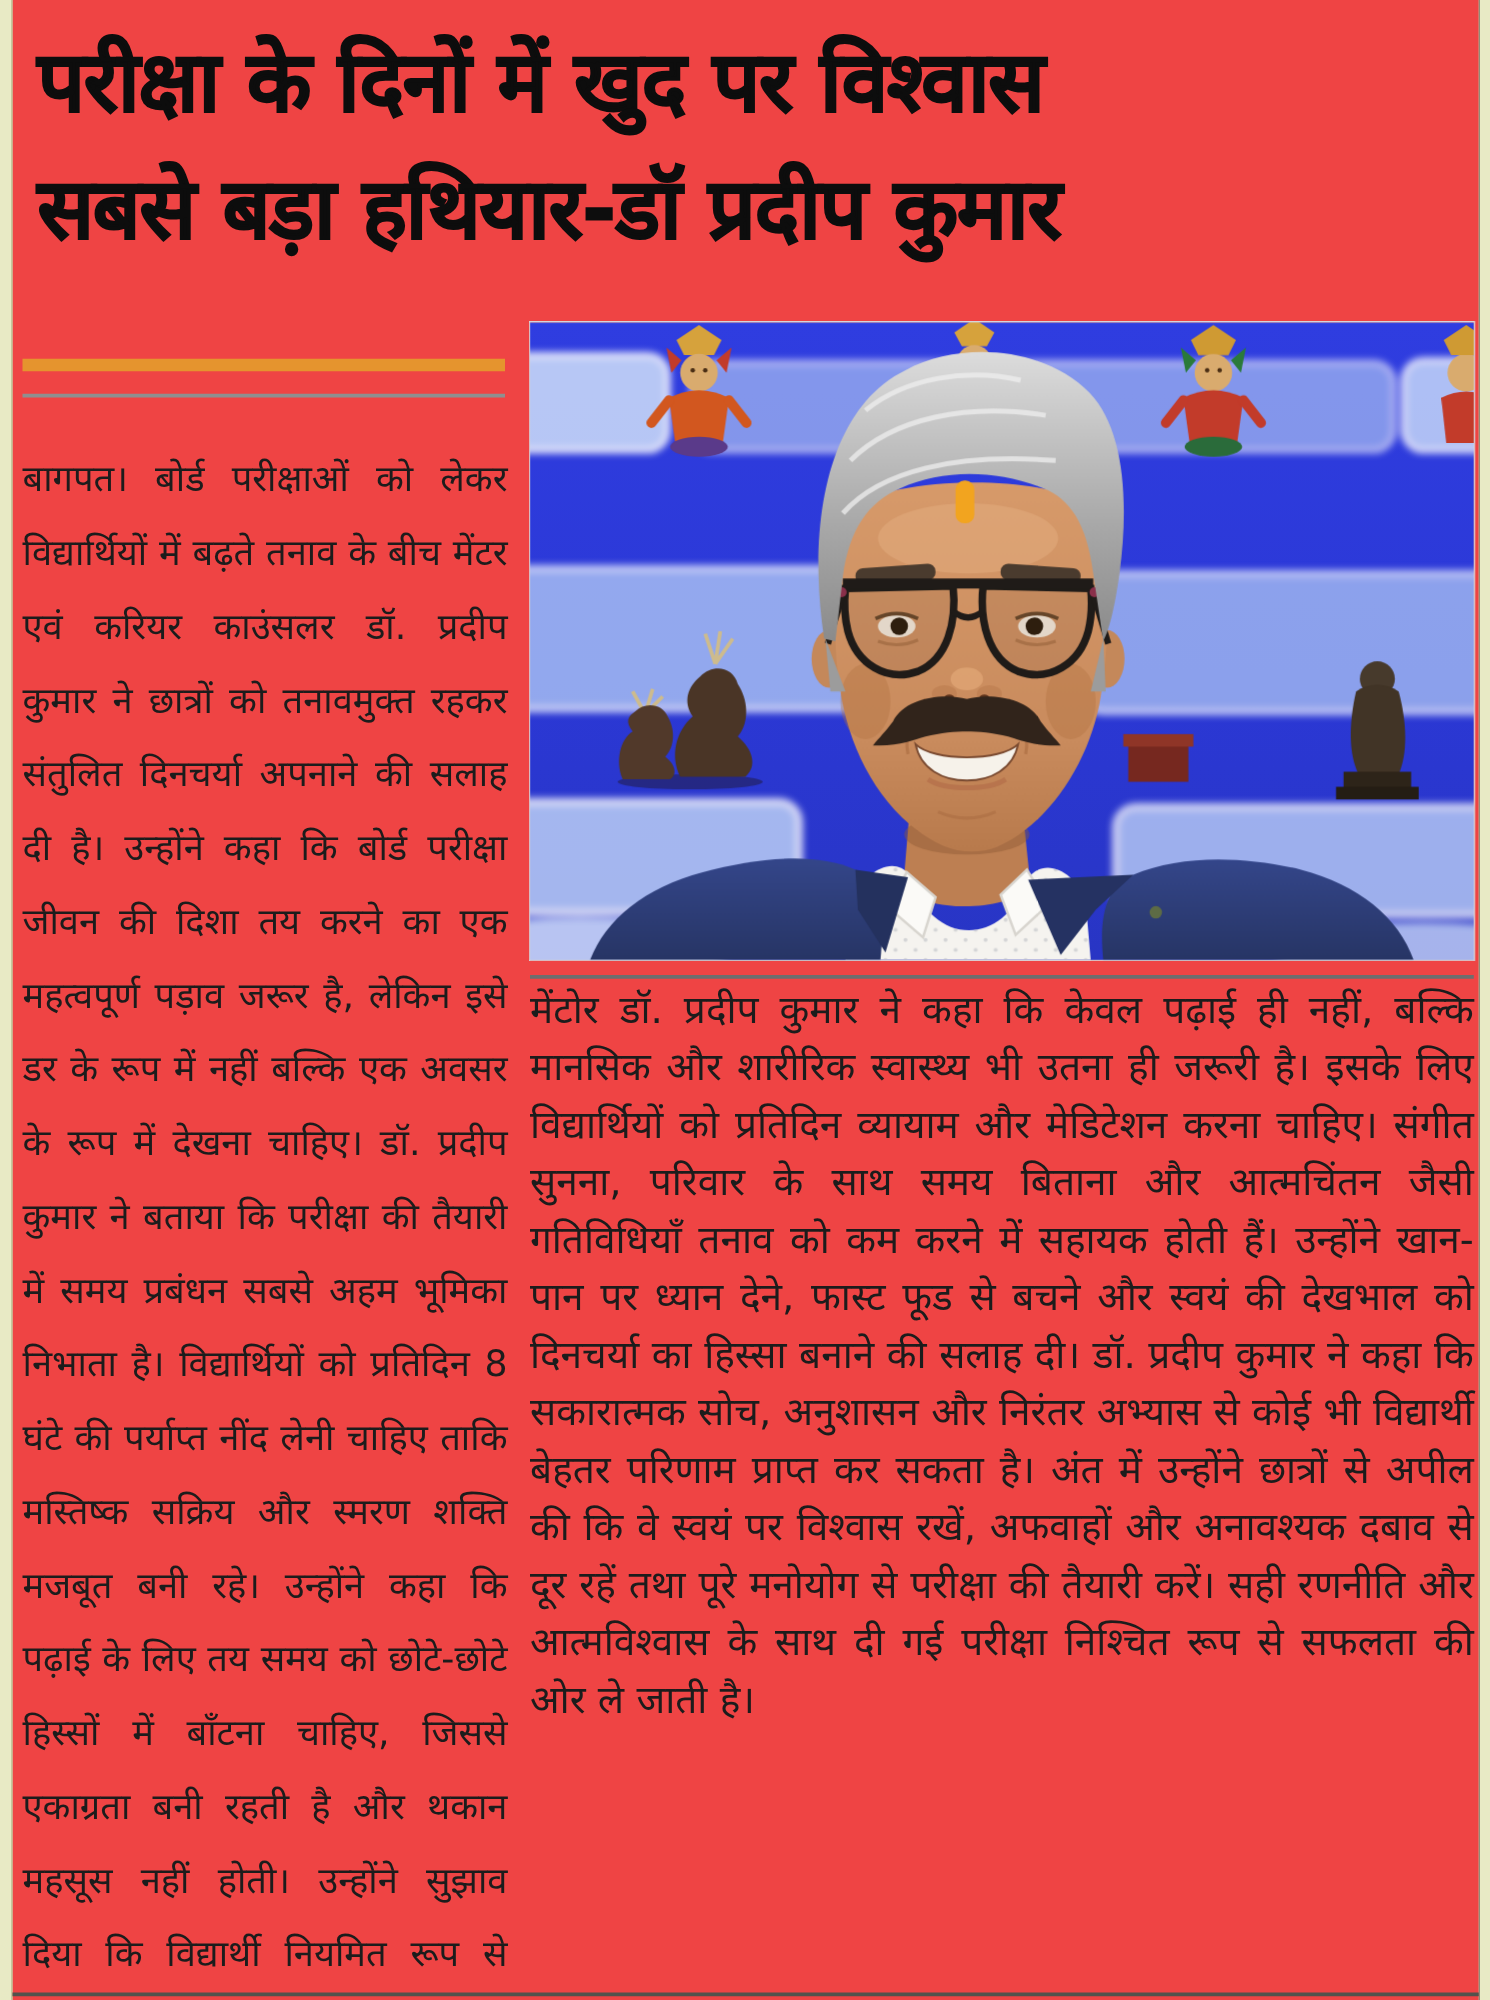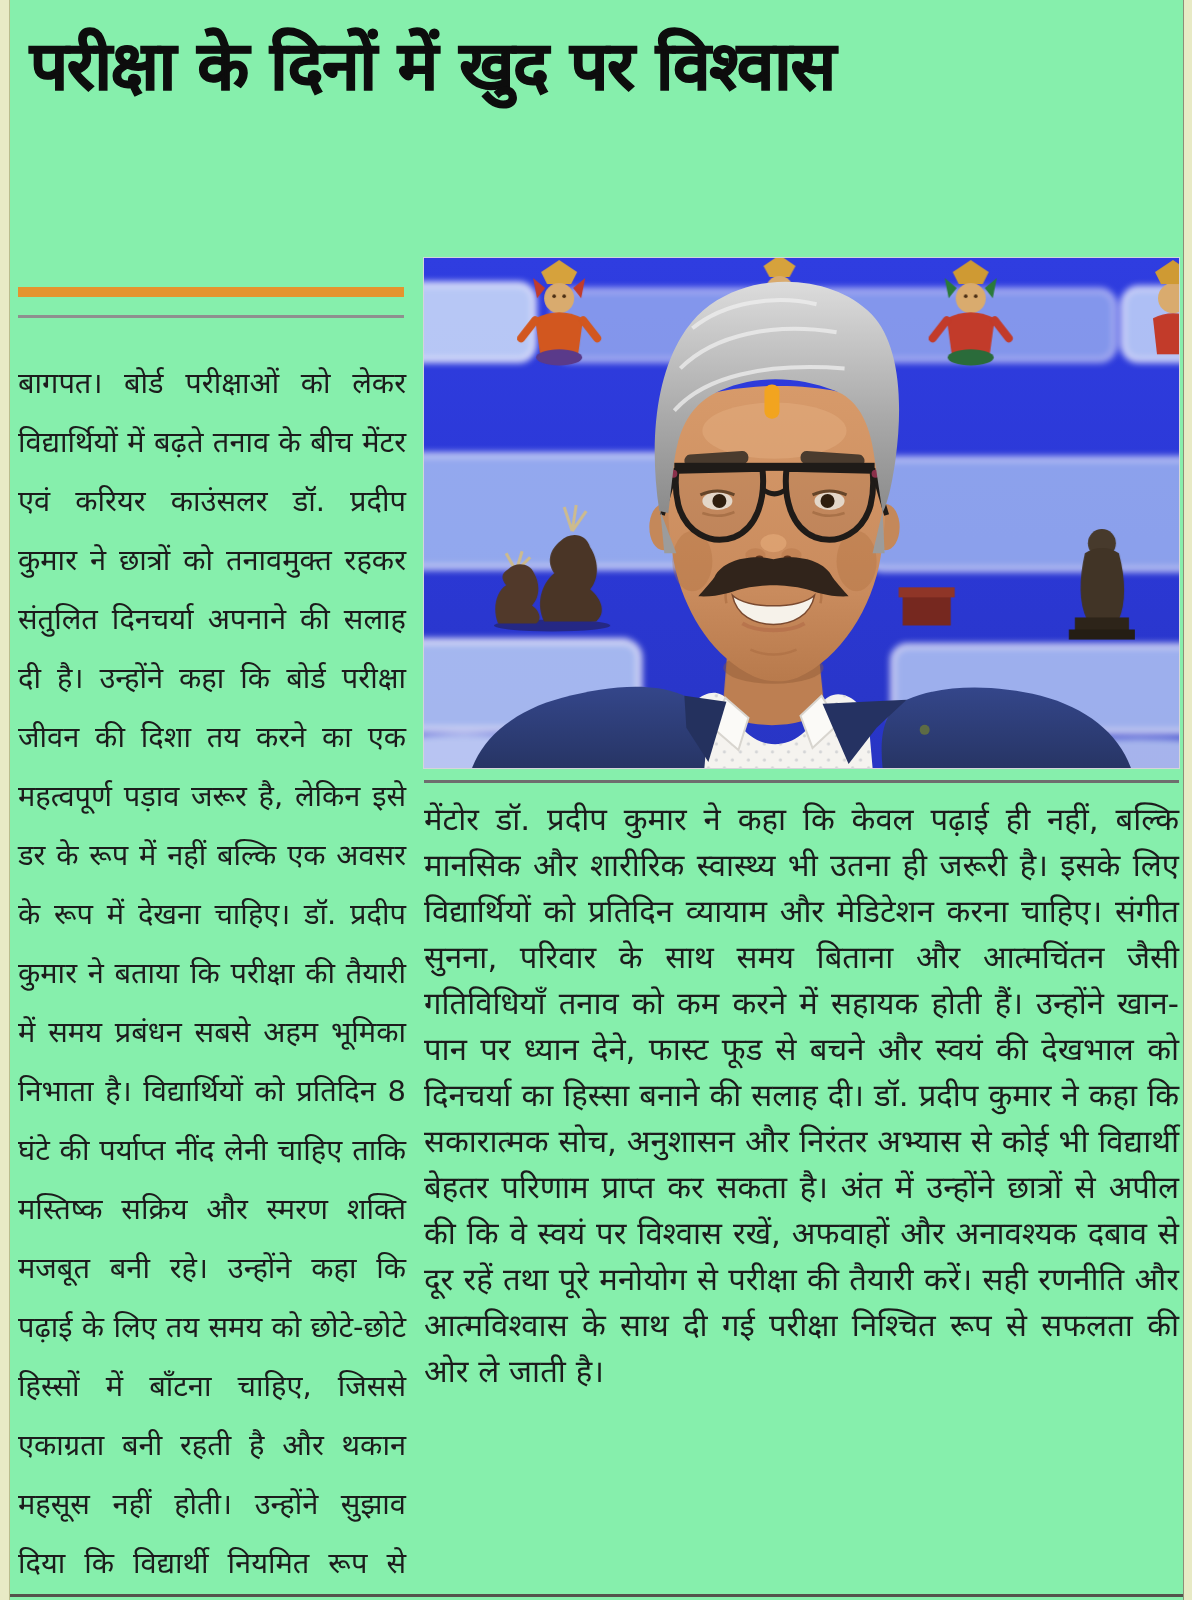--- a/index.html
+++ b/index.html
@@ -4,49 +4,50 @@
 <style>
   :root{
     --accent_bar:#e5942e; --column_rule:#8f8f8f; --edge_strip:#e8eac5;
     --edge_strip_line:#b9bc8e; --wall_blue:#2b38d6; --suit_navy:#2c3c74;
     --headline_text:#0d0d0d; --body_text:#1c1c1c; --caption_rule:#6e6e6e;
     --bottom_rule:#53524c;
   }
   *{margin:0;padding:0;box-sizing:border-box;}
   html,body{background:#ffffff;}
   body{font-family:"DejaVu Sans","Liberation Sans",sans-serif;}
-  .sheet{position:relative;width:1192px;height:1600px;background:#86efac;overflow:hidden;}
+  .sheet{position:relative;width:1192px;height:1600px;background:#ef4444;overflow:hidden;}
   .edge-strip{position:absolute;top:0;bottom:0;background:var(--edge_strip);}
   .edge-strip.left{left:0;width:10px;border-right:1px solid var(--edge_strip_line);}
   .edge-strip.right{right:0;width:9px;border-left:1px solid #8e8d78;}
   .headline{position:absolute;left:30px;top:16px;width:1140px;color:var(--headline_text);
     font-weight:800;font-size:67px;line-height:101px;letter-spacing:-1px;
     -webkit-text-stroke:1.2px var(--headline_text);}
   .left-col{position:absolute;left:18px;top:287px;width:388px;}
   .accent-bar{width:386px;height:10px;background:var(--accent_bar);}
   .col-rule{width:386px;height:3px;background:var(--column_rule);margin-top:18px;}
   .body-text{color:var(--body_text);text-align:justify;text-justify:inter-word;}
   .left-col .body-text{margin-top:36px;font-size:29px;line-height:59px;}
   .right-block{position:absolute;left:424px;top:258px;width:755px;}
   .photo{display:block;width:755px;height:510px;outline:1px solid #d4d5da;background:var(--wall_blue);}
   .caption{margin-top:8px;text-align:center;font-size:35px;font-weight:700;color:#101010;
     -webkit-text-stroke:.4px #101010;}
   .caption-rule{height:3px;background:var(--caption_rule);margin-top:12px;}
-  .right-block .body-text{margin-top:13px;font-size:31px;line-height:46px;}
+  .right-block .body-text{margin-top:2px;font-size:31px;line-height:46px;}
   .bottom-rule{position:absolute;left:10px;right:9px;top:1594px;height:3px;background:var(--bottom_rule);}
 </style>
 </head>
 <body>
 
 <div class="sheet">
   <div class="edge-strip left"></div>
   <div class="edge-strip right"></div>
 
   <h1 class="headline">
     <div>परीक्षा के दिनों में खुद पर विश्वास</div>
+    <div>सबसे बड़ा हथियार-डॉ प्रदीप कुमार</div>
   </h1>
 
   <div class="left-col">
     <div class="accent-bar"></div>
     <div class="col-rule"></div>
     <p class="body-text">बागपत। बोर्ड परीक्षाओं को लेकर विद्यार्थियों में बढ़ते तनाव के बीच मेंटर एवं करियर काउंसलर डॉ. प्रदीप कुमार ने छात्रों को तनावमुक्त रहकर संतुलित दिनचर्या अपनाने की सलाह दी है। उन्होंने कहा कि बोर्ड परीक्षा जीवन की दिशा तय करने का एक महत्वपूर्ण पड़ाव जरूर है, लेकिन इसे डर के रूप में नहीं बल्कि एक अवसर के रूप में देखना चाहिए। डॉ. प्रदीप कुमार ने बताया कि परीक्षा की तैयारी में समय प्रबंधन सबसे अहम भूमिका निभाता है। विद्यार्थियों को प्रतिदिन 8 घंटे की पर्याप्त नींद लेनी चाहिए ताकि मस्तिष्क सक्रिय और स्मरण शक्ति मजबूत बनी रहे। उन्होंने कहा कि पढ़ाई के लिए तय समय को छोटे-छोटे हिस्सों में बाँटना चाहिए, जिससे एकाग्रता बनी रहती है और थकान महसूस नहीं होती। उन्होंने सुझाव दिया कि विद्यार्थी नियमित रूप से लिखने का अभ्यास करें, जिससे उत्तर लिखने की गति और प्रस्तुति में सुधार होता है। जो भी पाठ्य सामग्री याद है, उसे प्रतिदिन लिखकर दोहराने से परीक्षा के समय आत्मविश्वास बढ़ता है।</p>
   </div>
 
   <div class="right-block">
     <svg class="photo" viewBox="0 0 754 508" preserveAspectRatio="none" xmlns="http://www.w3.org/2000/svg">

